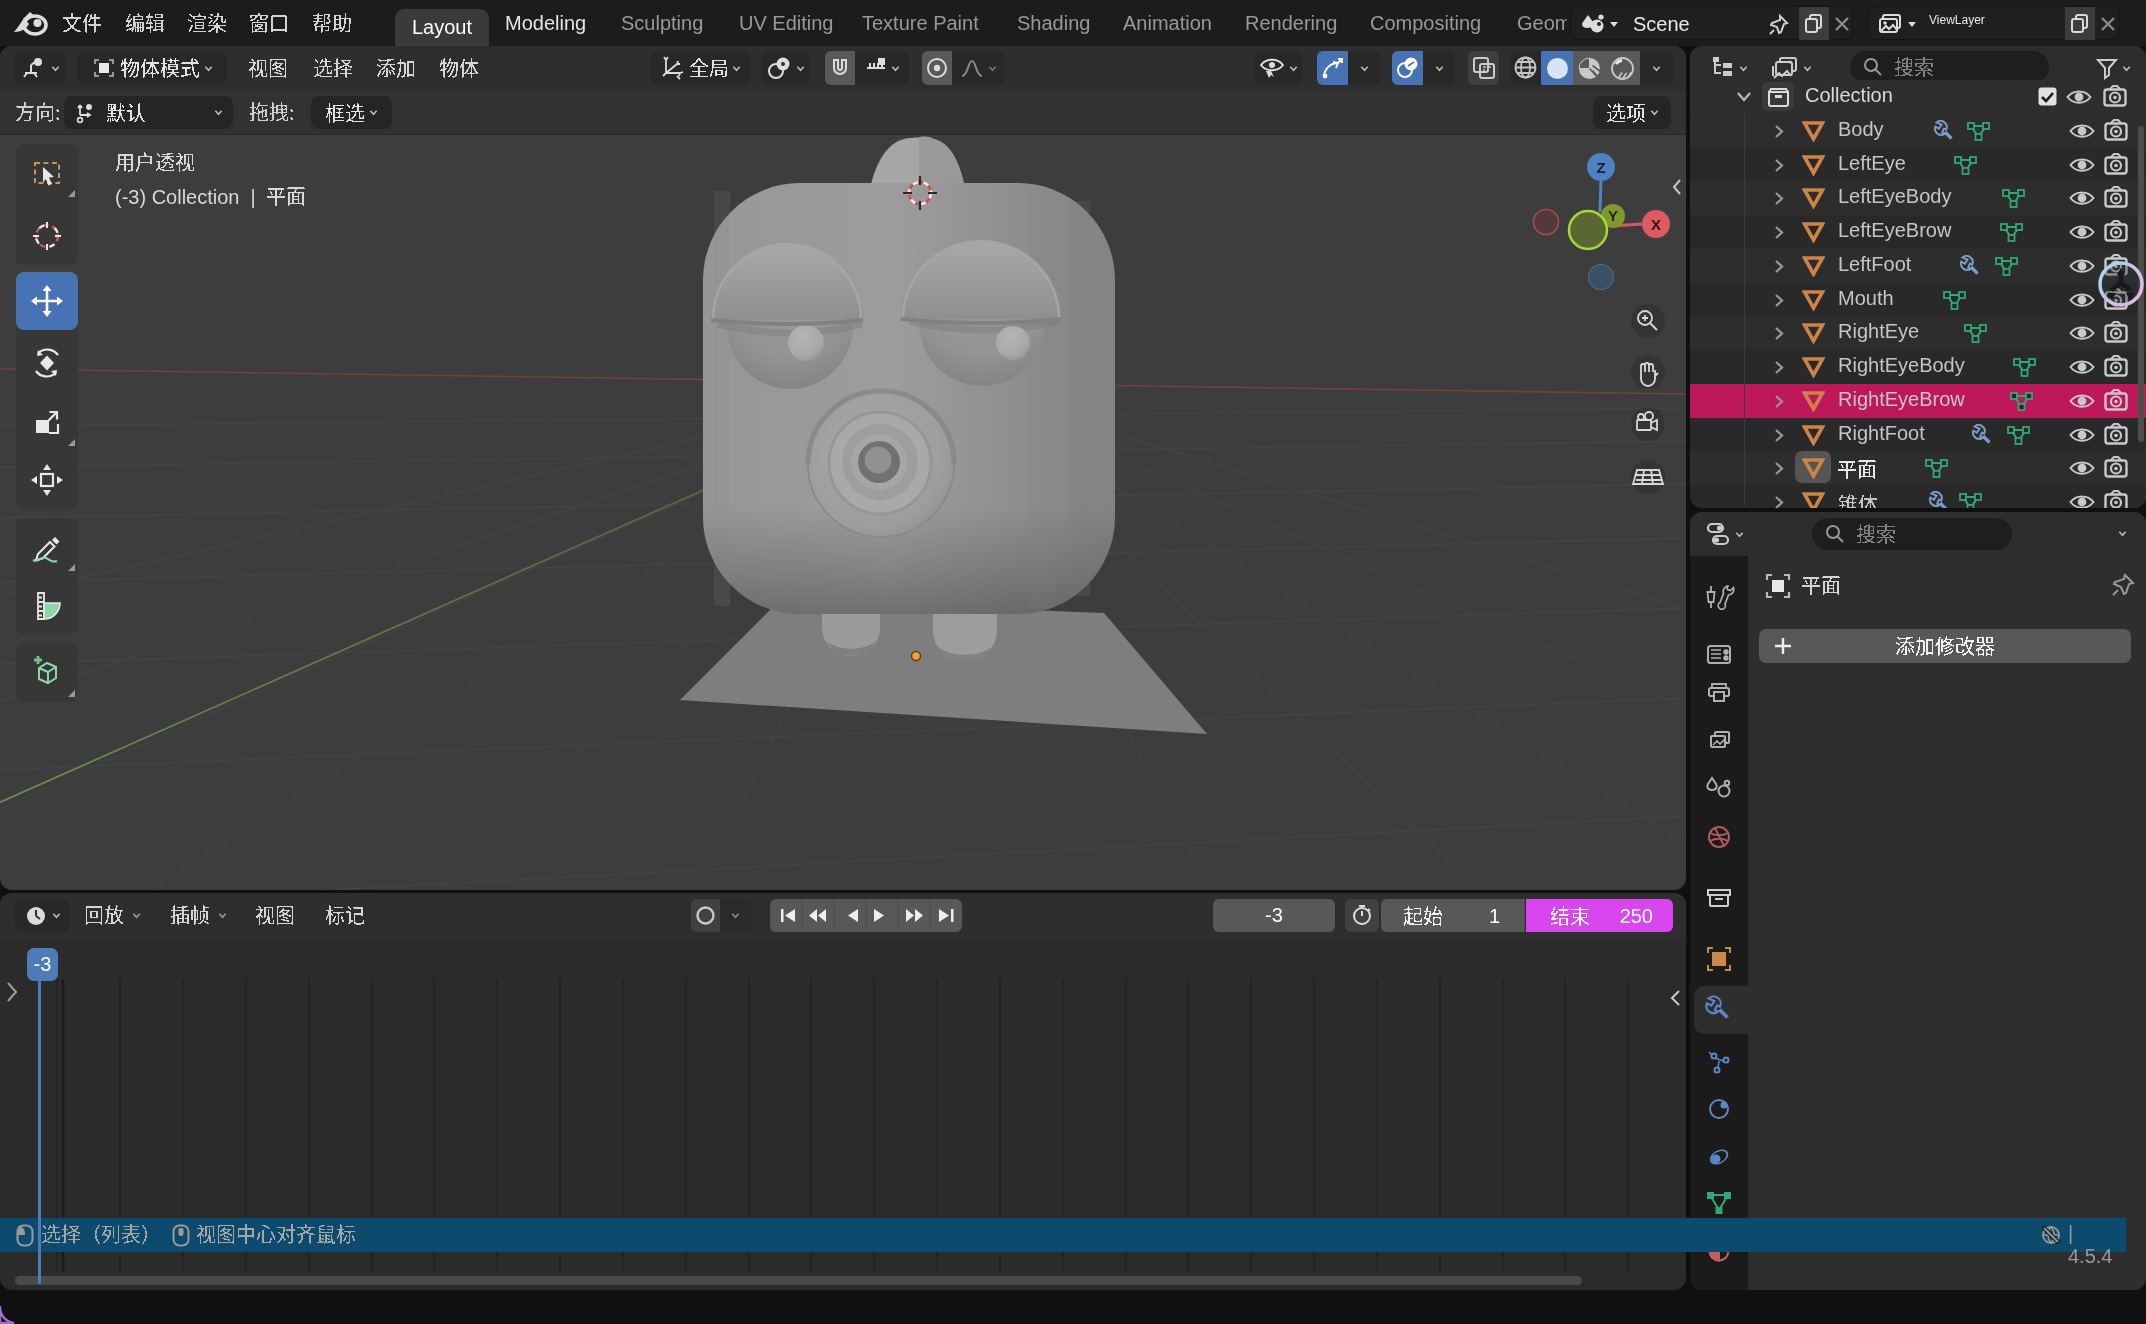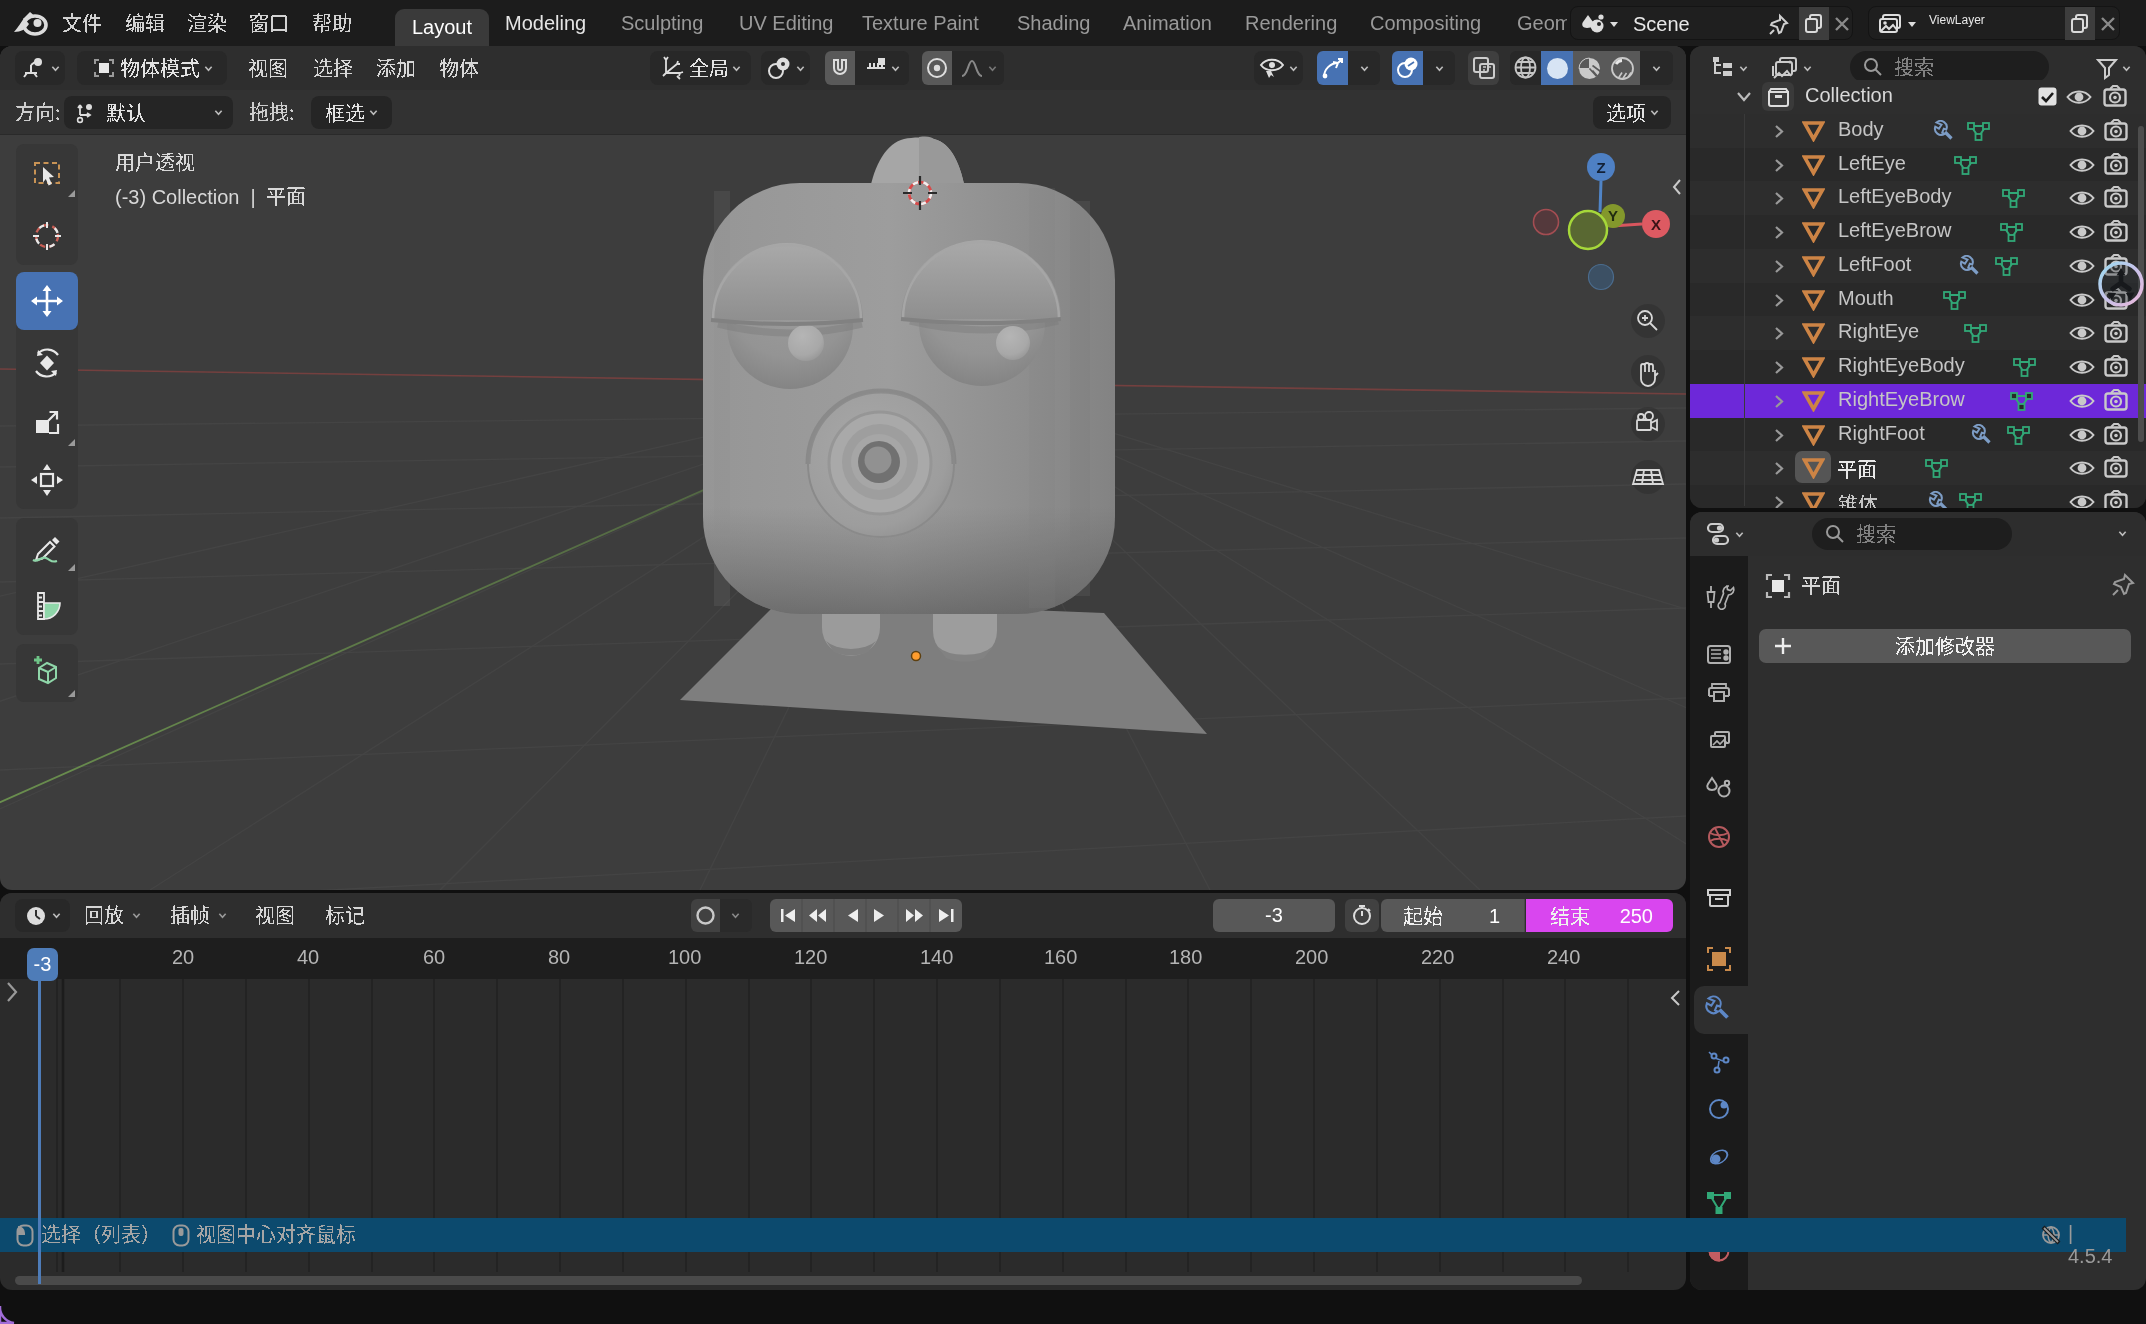--- a/index.html
+++ b/index.html
@@ -607,35 +607,20 @@
       <span class="abs" style="right:24px;top:6px;color:#fff;font-size:20px">1</span>
     </div>
     <div class="abs" style="left:1526px;top:6px;width:147px;height:33px;background:#d946ef;border-radius:0 6px 6px 0">
       <span class="abs" style="left:24px;top:7px"><svg style="display:inline-block;vertical-align:middle;" width="40.0" height="20.0" viewBox="0 0 40 20">
               <path fill="#efefef" d="M13 0h1v1h-1zM4 1h2v1h-2zM13 1h1v1h-1zM29 1h2v1h-2zM3 2h2v1h-2zM13 2h1v1h-1zM29 2h2v1h-2zM3 3h2v1h-2zM8 3h11v1h-11zM21 3h18v1h-18zM3 4h1v1h-1zM9 4h9v1h-9zM29 4h2v1h-2zM2 5h2v1h-2zM6 5h2v1h-2zM13 5h1v1h-1zM29 5h2v1h-2zM1 6h2v1h-2zM6 6h2v1h-2zM13 6h1v1h-1zM29 6h2v1h-2zM1 7h6v1h-6zM13 7h1v1h-1zM23 7h14v1h-14zM1 8h5v1h-5zM9 8h10v1h-10zM23 8h1v1h-1zM29 8h2v1h-2zM36 8h1v1h-1zM4 9h2v1h-2zM9 9h9v1h-9zM23 9h1v1h-1zM29 9h2v1h-2zM36 9h1v1h-1zM3 10h2v1h-2zM23 10h1v1h-1zM29 10h2v1h-2zM36 10h1v1h-1zM2 11h2v1h-2zM23 11h14v1h-14zM1 12h7v1h-7zM9 12h9v1h-9zM28 12h4v1h-4zM1 13h5v1h-5zM9 13h2v1h-2zM16 13h2v1h-2zM27 13h6v1h-6zM9 14h2v1h-2zM16 14h2v1h-2zM26 14h2v1h-2zM29 14h2v1h-2zM32 14h2v1h-2zM9 15h2v1h-2zM16 15h2v1h-2zM25 15h2v1h-2zM29 15h2v1h-2zM33 15h2v1h-2zM4 16h4v1h-4zM9 16h2v1h-2zM16 16h2v1h-2zM23 16h3v1h-3zM29 16h2v1h-2zM34 16h3v1h-3zM1 17h6v1h-6zM9 17h2v1h-2zM16 17h2v1h-2zM21 17h4v1h-4zM29 17h2v1h-2zM35 17h4v1h-4zM1 18h1v1h-1zM9 18h9v1h-9zM21 18h2v1h-2zM29 18h2v1h-2zM37 18h2v1h-2zM9 19h2v1h-2zM17 19h1v1h-1zM29 19h2v1h-2z"></path>
             </svg></span>
       <span class="abs" style="right:20px;top:6px;color:#fff;font-size:20px">250</span>
     </div>
   </div>
 
-  <div class="abs" style="left:0;top:45px;width:1686px;height:41px;background:#1e1e1e;color:#b4b4b4;font-size:20px">
-    <span class="abs" style="left:46px;top:8px">0</span>
-    <span class="abs" style="left:172px;top:8px">20</span>
-        <span class="abs" style="left:297px;top:8px">40</span>
-    <span class="abs" style="left:423px;top:8px">60</span>
-        <span class="abs" style="left:548px;top:8px">80</span>
-    <span class="abs" style="left:668px;top:8px">100</span>
-        <span class="abs" style="left:794px;top:8px">120</span>
-    <span class="abs" style="left:920px;top:8px">140</span>
-        <span class="abs" style="left:1044px;top:8px">160</span>
-    <span class="abs" style="left:1169px;top:8px">180</span>
-        <span class="abs" style="left:1295px;top:8px">200</span>
-    <span class="abs" style="left:1421px;top:8px">220</span>
-        <span class="abs" style="left:1547px;top:8px">240</span>
-  </div>
 
   <div class="abs" style="left:0;top:86px;width:1686px;height:293px;background:#2b2b2b">
     <svg class="abs" style="left:0;top:0" width="1686" height="293" viewBox="0 0 1686 293">
       <g stroke="#222222" stroke-width="1.6">
         <path d="M57 0 v293 M120 0 v293 M183 0 v293 M246 0 v293 M309 0 v293 M372 0 v293 M434 0 v293 M497 0 v293 M560 0 v293 M623 0 v293 M686 0 v293 M749 0 v293 M811 0 v293 M874 0 v293 M937 0 v293 M1000 0 v293 M1063 0 v293 M1126 0 v293 M1188 0 v293 M1251 0 v293 M1314 0 v293 M1377 0 v293 M1440 0 v293 M1503 0 v293 M1565 0 v293 M1628 0 v293"></path>
       </g>
       <path d="M63 0 v293" stroke="#1c1c1c" stroke-width="2.6"></path>
       <path d="M8 4 l8 9 -8 9" stroke="#999" stroke-width="2.2" fill="none"></path>
     </svg>
   </div>
@@ -922,21 +907,21 @@
             <path d="M1.5 10 C7 2.5 19 2.5 24.5 10 C19 17.5 7 17.5 1.5 10z" fill="none" stroke="#c9c9c9" stroke-width="2"></path>
             <circle cx="13" cy="10" r="4.4" fill="#c9c9c9"></circle>
           </svg>
           <svg class="abs" style="left:414px;top:5px" width="24" height="22" viewBox="0 0 24 22">
             <path d="M7 4 l3-3 h4 l3 3" fill="none" stroke="#c9c9c9" stroke-width="2"></path>
             <rect x="1.5" y="4.5" width="21" height="16" rx="2.5" fill="none" stroke="#c9c9c9" stroke-width="2.4"></rect>
             <circle cx="12" cy="12.5" r="5" fill="none" stroke="#c9c9c9" stroke-width="2.2"></circle>
             <circle cx="12" cy="12.5" r="1.8" fill="#c9c9c9"></circle>
           </svg>
         </div>
-        <div class="abs" style="left:0;top:295.75px;width:456px;height:34px;background:#6d28d9">
+        <div class="abs" style="left:0;top:295.75px;width:456px;height:34px;background:#be185d">
           <svg class="abs" style="left:83px;top:10px" width="12" height="15" viewBox="0 0 12 15">
             <path d="M3 2 l6 5.5 L3 13" stroke="#999" stroke-width="2.2" fill="none"></path>
           </svg>
           <svg class="abs" style="left:112px;top:5px" width="23" height="23" viewBox="0 0 23 23">
             <path d="M2.5 4 h18 L11.5 20z" fill="none" stroke="#cd8445" stroke-width="3.6"></path>
           </svg>
           <span class="abs" style="left:148px;top:4px;color:#c5c5c5">RightEyeBrow</span>
           <svg class="abs" style="left:320px;top:6px" width="23" height="23" viewBox="0 0 23 23">
             <path d="M4 6 L19 6 L11.5 17z" fill="none" stroke="#31a877" stroke-width="2"></path>
             <rect x="1" y="3" width="6" height="6" fill="#282828" stroke="#31a877" stroke-width="1.8"></rect>

